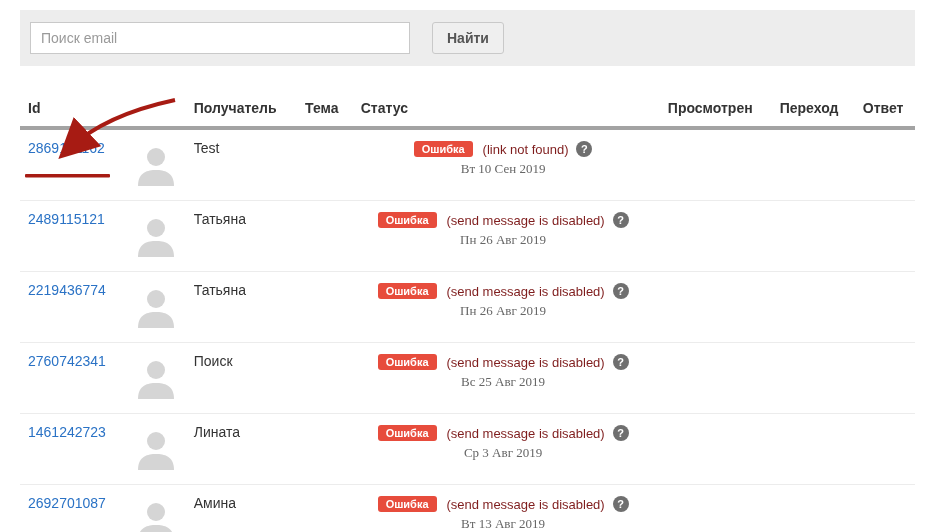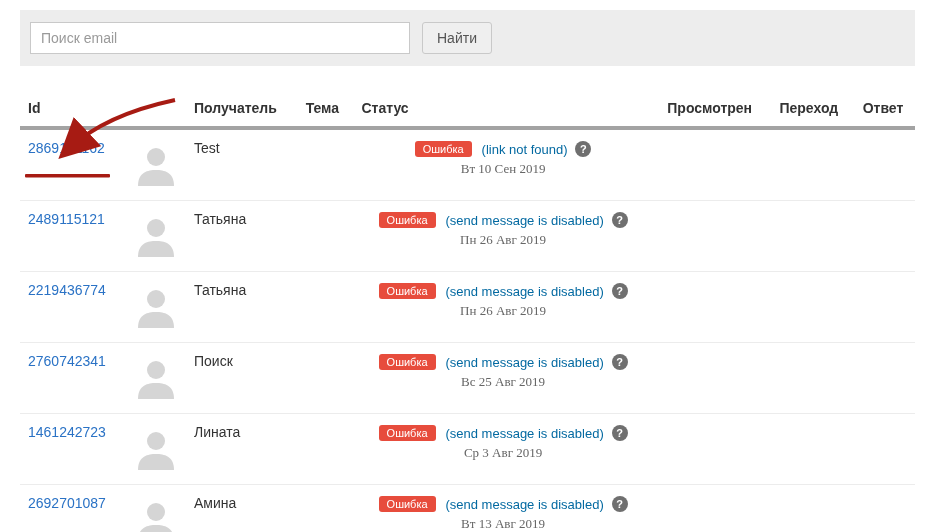--- a/index.html
+++ b/index.html
@@ -14,21 +14,21 @@
   .page {
     width: 935px;
     padding: 0 20px 20px 20px;
     position: relative;
   }
   .search-bar {
     background: #ededed;
     padding: 12px 10px;
     display: flex;
     align-items: flex-end;
-    gap: 12px;
+    gap: 22px;
     margin-top: 10px;
   }
   .search-input {
     width: 380px;
     height: 32px;
     border: 1px solid #c9c9c9;
     padding: 4px 10px;
     font-size: 14px;
     color: #555;
     background: #fff;
@@ -36,20 +36,21 @@
   .search-input::placeholder { color: #9a9a9a; }
   .search-btn {
     height: 32px;
     padding: 0 14px;
     background: #efefef;
     border: 1px solid #c9c9c9;
     border-radius: 3px;
     color: #555;
     font-size: 14px;
     cursor: pointer;
+    font-weight: bold;
   }
   table.main {
     width: 100%;
     border-collapse: collapse;
     margin-top: 24px;
   }
   table.main thead th {
     text-align: left;
     font-weight: 700;
     font-size: 14px;
@@ -78,28 +79,28 @@
     height: 44px;
     margin-top: 2px;
   }
   .avatar svg { display: block; }
   .status-cell { text-align: center; }
   .badge-error {
     display: inline-block;
     background: #e74c3c;
     color: #fff;
     font-size: 11px;
-    font-weight: 400;
+    font-weight: 700;
     padding: 2px 8px;
     border-radius: 3px;
     vertical-align: middle;
     margin-right: 6px;
   }
   .status-msg {
-    color: #0369a1;
+    color: #7f1d1d;
     font-size: 13px;
     vertical-align: middle;
   }
   .help-icon {
     display: inline-flex;
     align-items: center;
     justify-content: center;
     width: 16px;
     height: 16px;
     border-radius: 50%;

